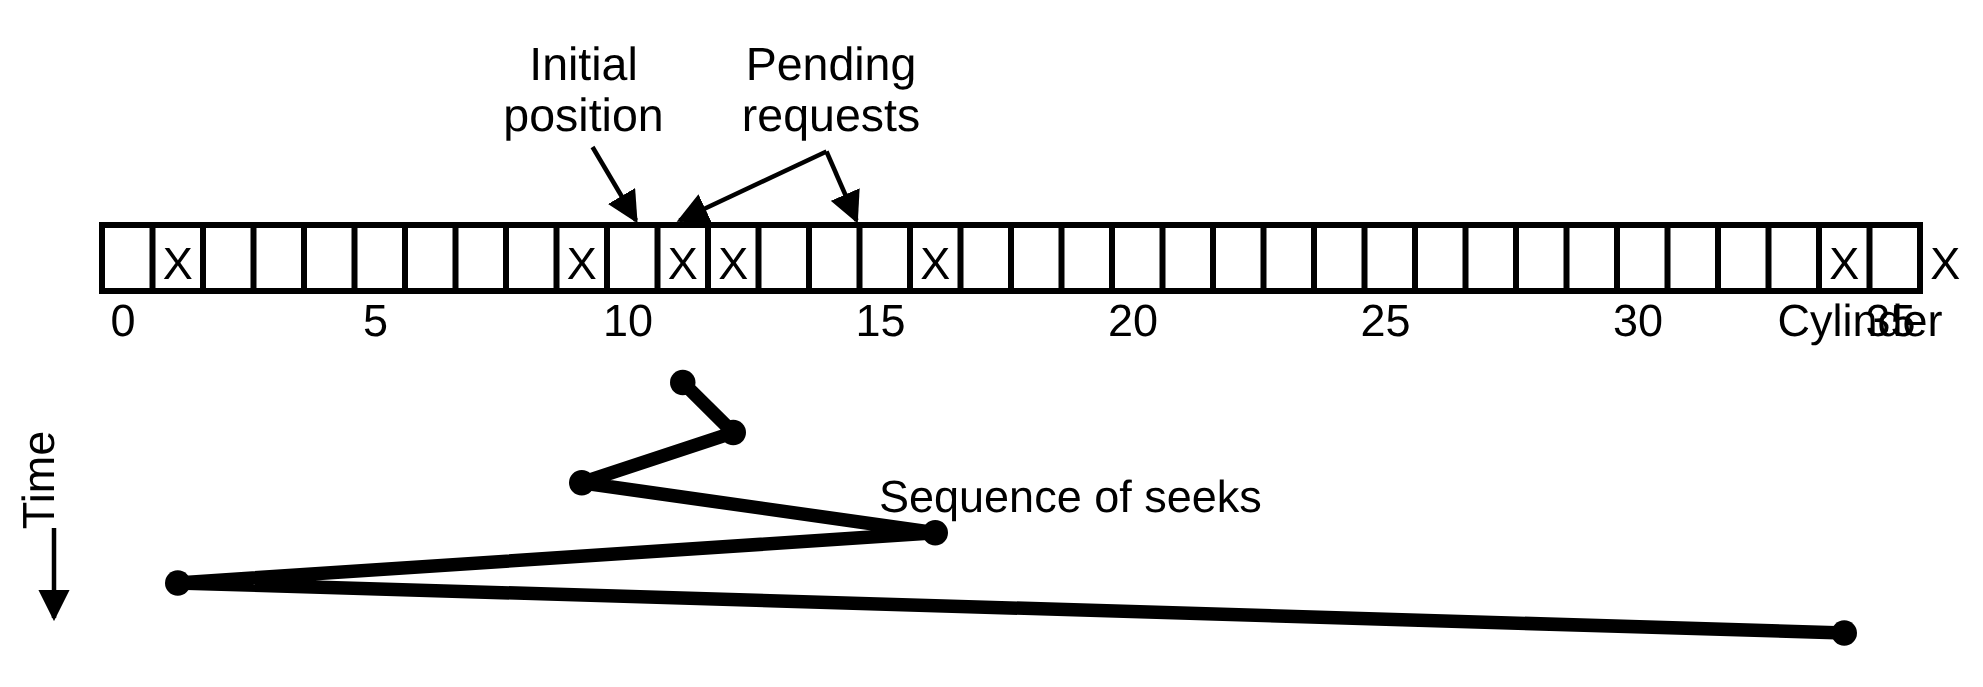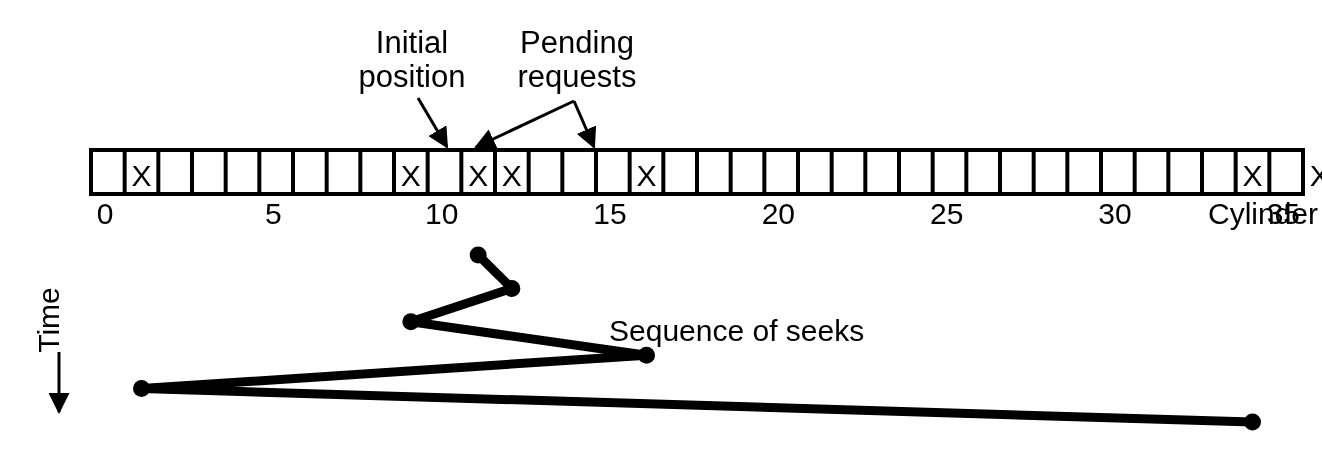--- a/index.html
+++ b/index.html
@@ -12,21 +12,20 @@
     height: 458px;
     font-family: "Liberation Sans", sans-serif;
     color: #000000;
     overflow: hidden;
     position: relative;
   }
   #stage {
     position: relative;
     width: 1080px;
     height: 458px;
-    margin-left: 23px;
   }
   #figure {
     position: absolute;
     left: 0;
     top: 0;
     width: 1322px;
     height: 458px;
   }
   .lbl {
     font-family: "Liberation Sans", sans-serif;

